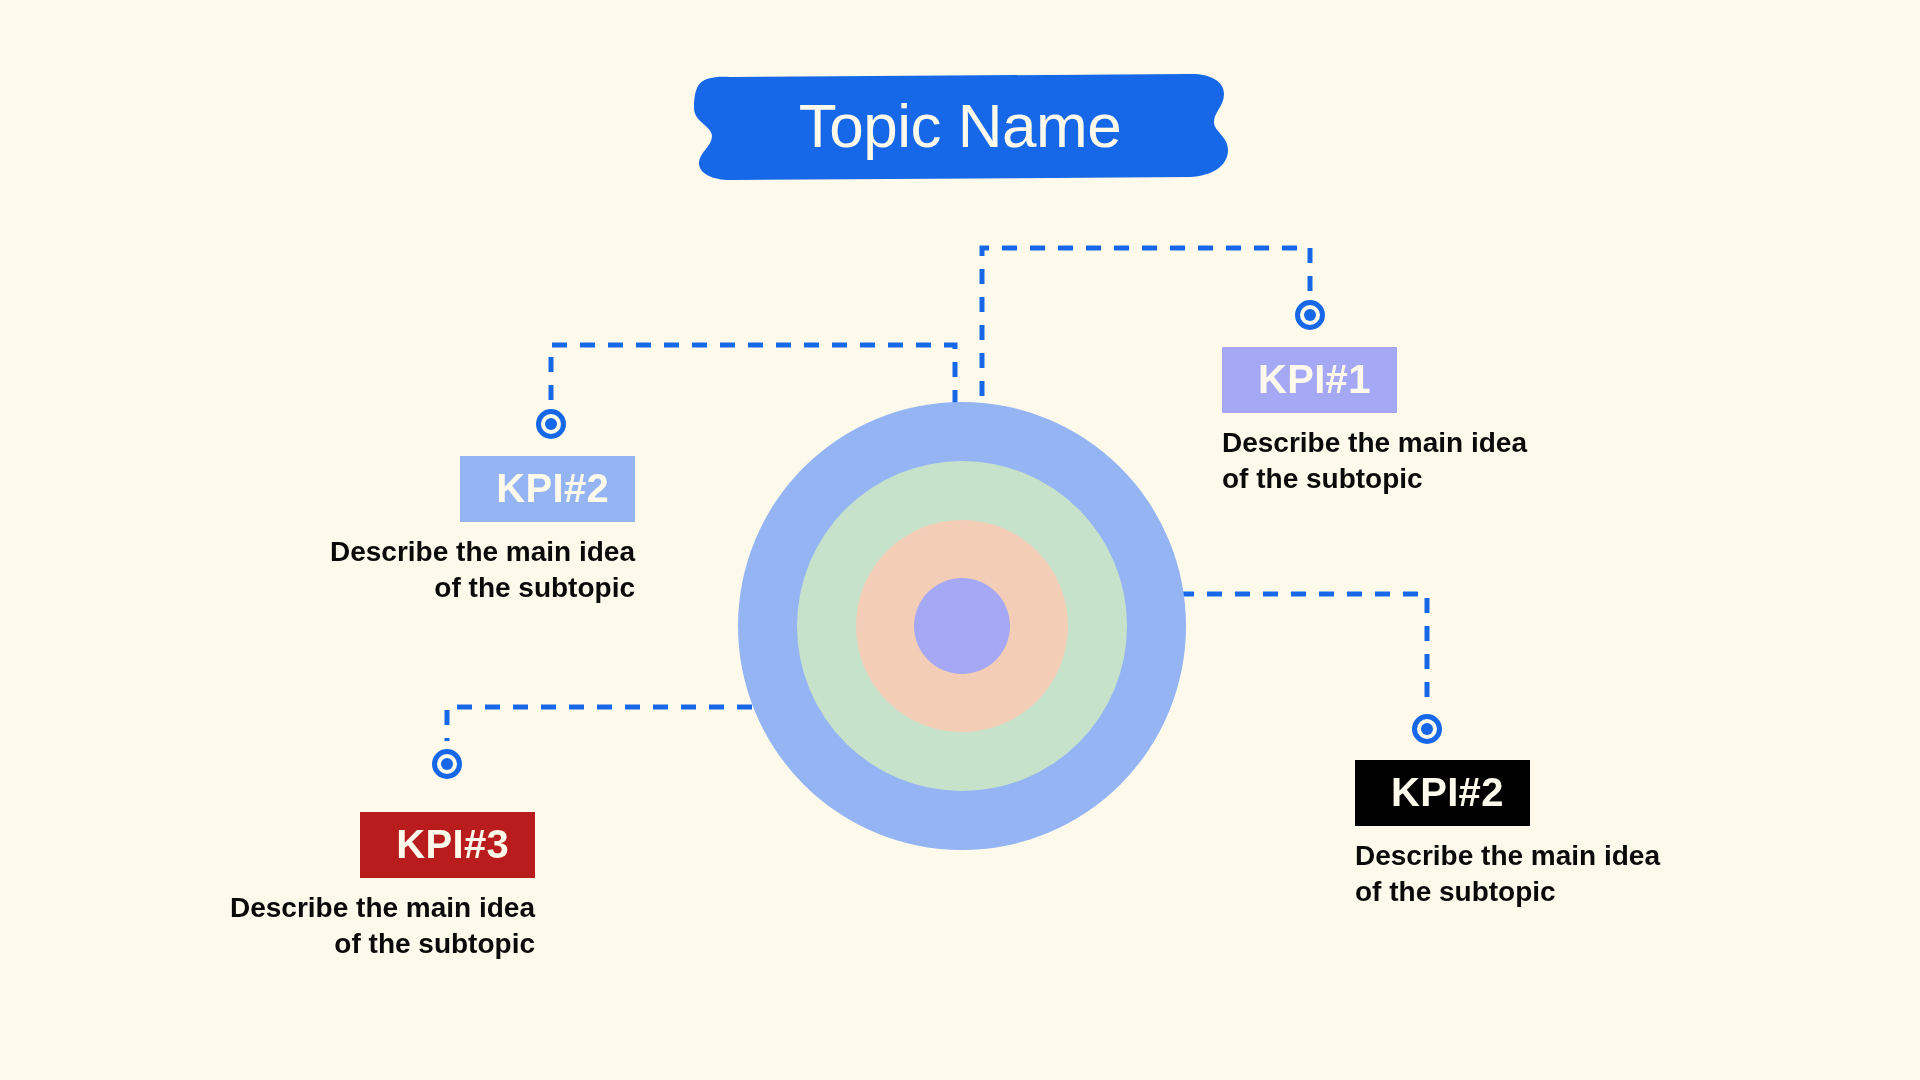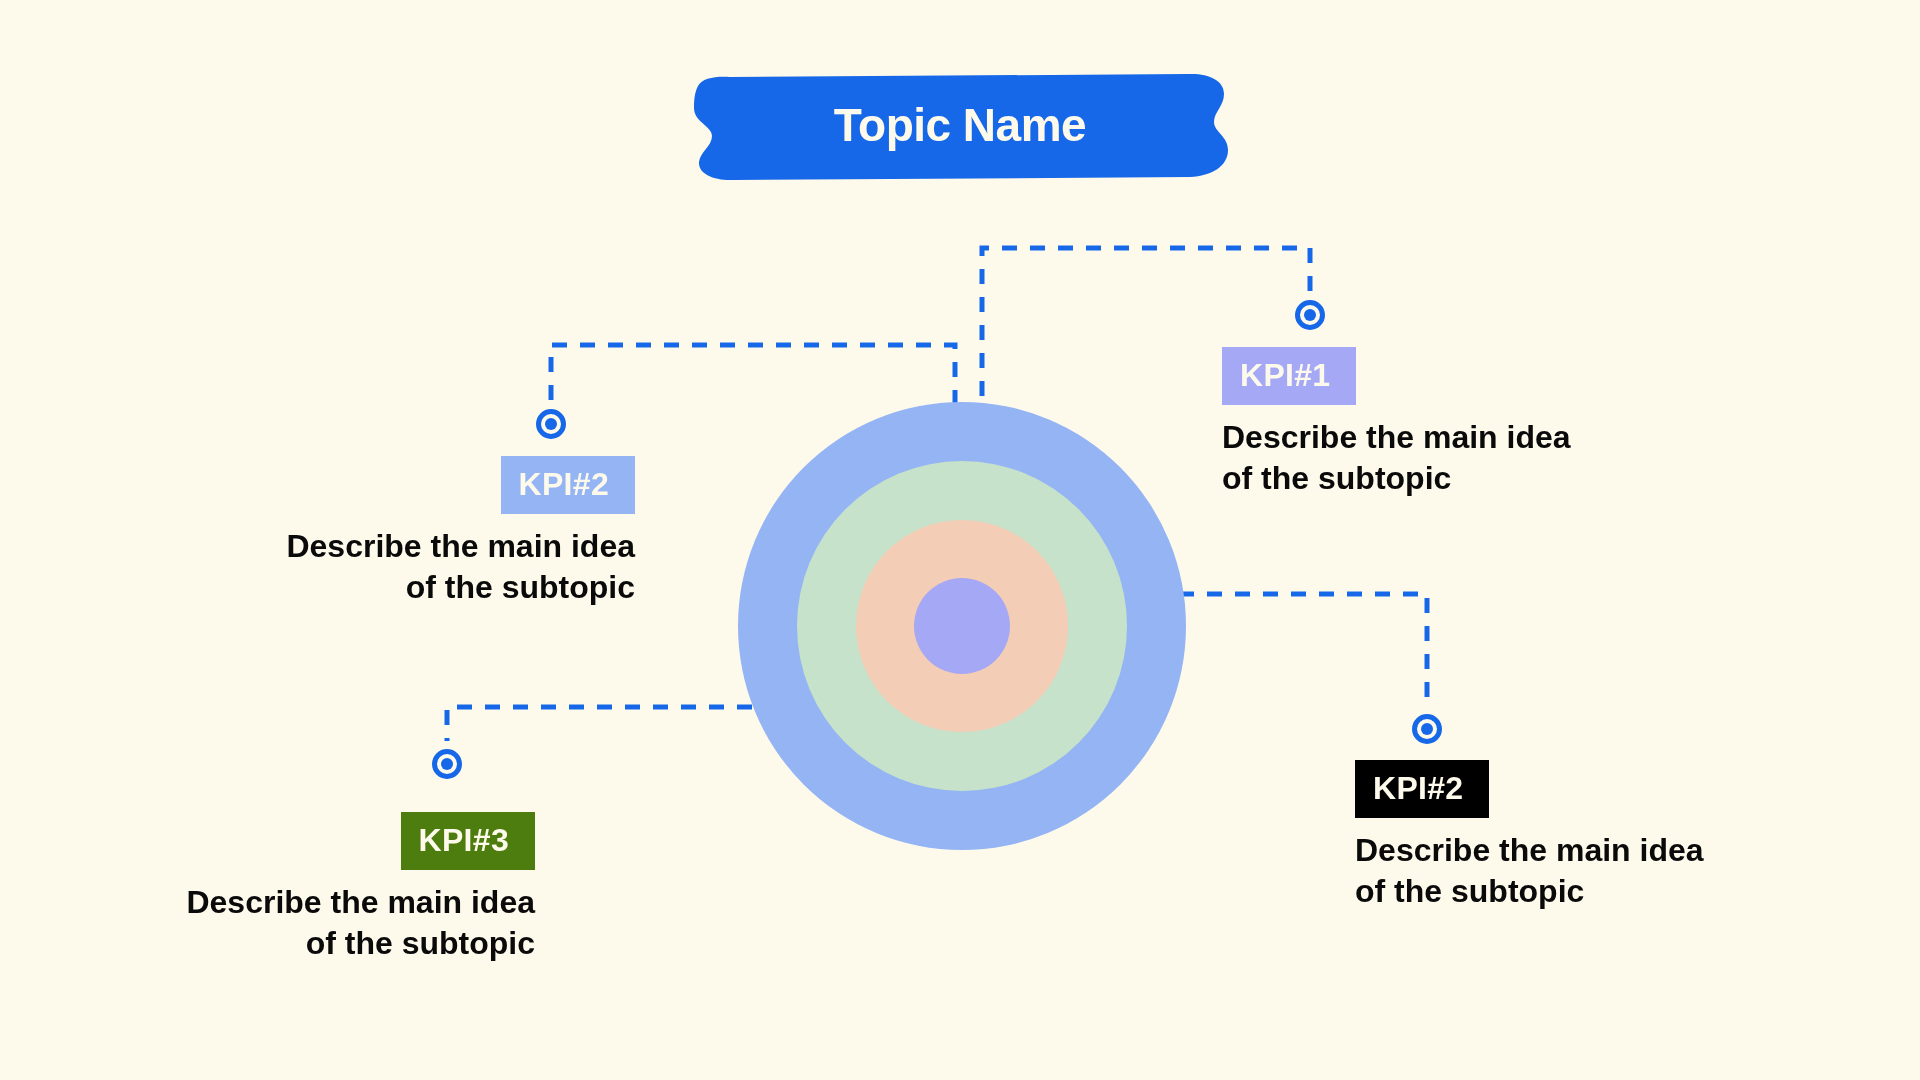--- a/index.html
+++ b/index.html
@@ -15,22 +15,22 @@
   #title-banner {
     position:absolute;
     left:668px; top:72px;
     width:584px; height:110px;
   }
   #title-banner svg { position:absolute; inset:0; width:100%; height:100%; }
   #title-text {
     position:absolute; inset:0;
     display:flex; align-items:center; justify-content:center;
     color:#FDFAEC;
-    font-size:46px;
-    font-weight:bold;
+    font-size:62px;
+    font-weight:normal;
     letter-spacing:-0.5px;
     z-index:2;
     padding-bottom:4px;
     text-align:center;
   }
 
   
   #connectors {
     position:absolute; left:0; top:0;
     width:1920px; height:1080px;
@@ -55,29 +55,29 @@
   #ring-green  { width:330px; height:330px; }
   #ring-peach  { width:212px; height:212px; }
   #ring-core   { width:96px;  height:96px;  }
 
   
   .kpi-block { position:absolute; z-index:3; }
 
   .kpi-badge {
     display:inline-block;
     color:#FDFAEC;
-    font-size:32px;
+    font-size:40px;
     font-weight:bold;
     letter-spacing:0.3px;
-    padding:12px 26px 14px 18px;
+    padding:12px 26px 14px 36px;
     line-height:1;
     position:relative;
   }
   .kpi-desc {
-    font-size:32px;
+    font-size:28px;
     font-weight:bold;
     color:#0A0A0A;
     line-height:1.28;
     margin-top:12px;
     white-space:pre-line;
   }
 
   .align-left  { text-align:left; }
   .align-right { text-align:right; }
 
@@ -166,21 +166,21 @@
 of the subtopic</div>
 </div>
 
 <div class="kpi-block align-left" id="kpi-2">
   <span class="kpi-badge" style="background: #000000; color: rgb(253, 250, 236);">KPI#2</span>
   <div class="kpi-desc">Describe the main idea
 of the subtopic</div>
 </div>
 
 <div class="kpi-block align-right" id="kpi-3">
-  <span class="kpi-badge" style="background: #4d7c0f; color: rgb(253, 250, 236);">KPI#3</span>
+  <span class="kpi-badge" style="background: #b91c1c; color: rgb(253, 250, 236);">KPI#3</span>
   <div class="kpi-desc">Describe the main idea
 of the subtopic</div>
 </div>
 
 <div class="kpi-block align-right" id="kpi-4">
   <span class="kpi-badge" style="background: rgb(148, 180, 244); color: rgb(253, 250, 236);">KPI#2</span>
   <div class="kpi-desc">Describe the main idea
 of the subtopic</div>
 </div>
 

